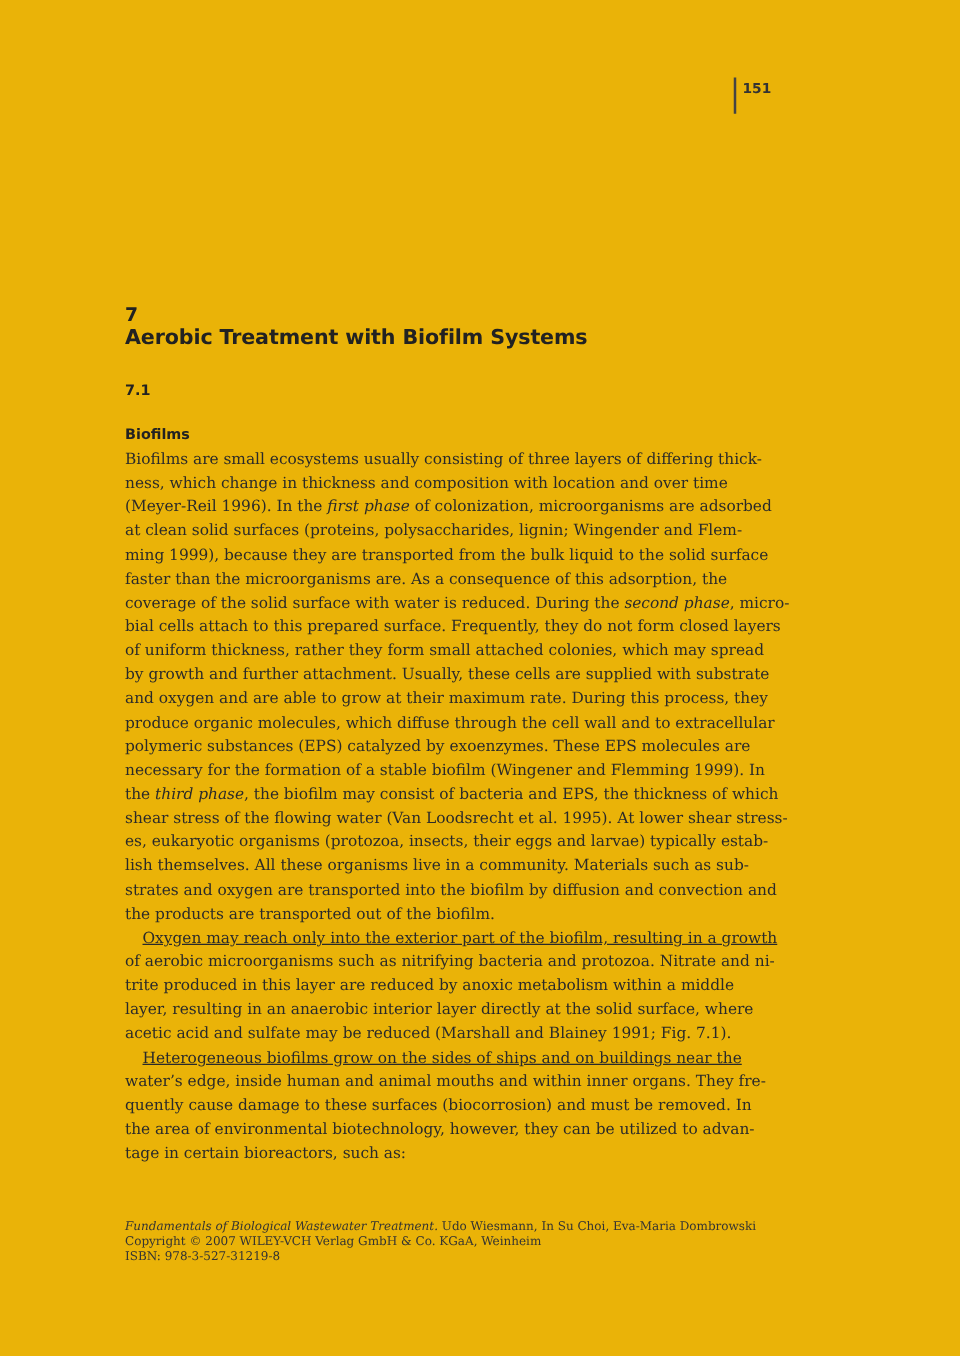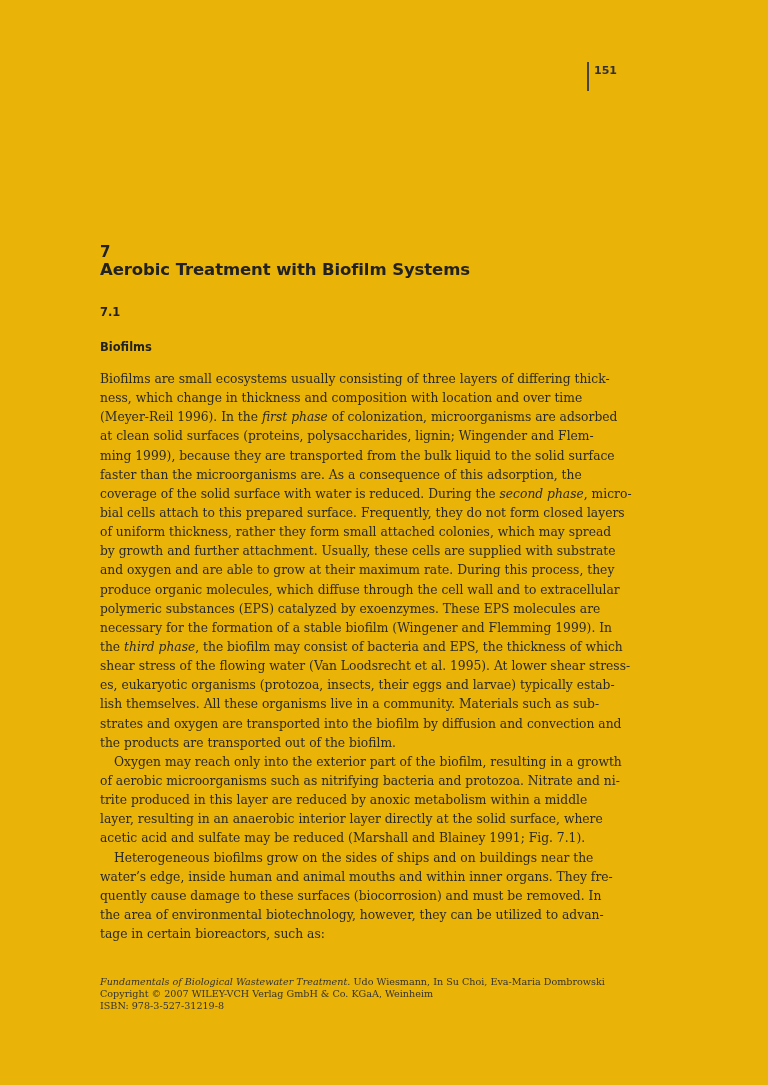--- a/index.html
+++ b/index.html
@@ -7,24 +7,24 @@
   .page { position: absolute; left: 0; top: 0; width: 768px; height: 1085px; background: #eab308; }
 
   .page-num-bar { position: absolute; left: 587px; top: 62px; width: 2px; height: 29px; background: #444; }
   .page-num { position: absolute; left: 594px; top: 64px; font-family: "DejaVu Sans", sans-serif; font-weight: bold; font-size: 11px; color: #333; }
 
   .chapter-num { position: absolute; left: 100px; top: 243px; font-family: "DejaVu Sans", sans-serif; font-weight: bold; font-size: 15px; color: #222; }
   .chapter-title { position: absolute; left: 100px; top: 260px; font-family: "DejaVu Sans", sans-serif; font-weight: bold; font-size: 16.5px; color: #222; letter-spacing: -0.1px; white-space: nowrap; }
   .section-num { position: absolute; left: 100px; top: 305px; font-family: "DejaVu Sans", sans-serif; font-weight: bold; font-size: 11.5px; color: #222; }
   .section-title { position: absolute; left: 100px; top: 324px; font-family: "DejaVu Sans", sans-serif; font-weight: bold; font-size: 11.5px; color: #222; margin-top: 16px; }
 
-  .body-text { position: absolute; left: 100px; top: 370px; width: 480px; font-family: "DejaVu Serif", serif; font-size: 12.3px; line-height: 19.15px; color: #2a2a2a; }
+  .body-text { position: absolute; left: 100px; top: 358px; width: 480px; font-family: "DejaVu Serif", serif; font-size: 12.3px; line-height: 19.15px; color: #2a2a2a; }
   .line { display: block; white-space: nowrap; text-align: justify; text-align-last: justify; height: 19.15px; overflow: visible; }
   .line.last { text-align-last: left; }
-  .line.indent { padding-left: 14px; }
+  .line.indent { padding-left: 14px; text-decoration: underline; }
   .body-text em { font-style: italic; }
 
   .footer { position: absolute; left: 100px; top: 976px; width: 520px; font-family: "DejaVu Serif", serif; font-size: 9.6px; line-height: 12px; color: #333; }
   .footer em { font-style: italic; }
   .fline { display: block; white-space: nowrap; }
 </style>
 </head>
 <body>
 
 <div class="page">

